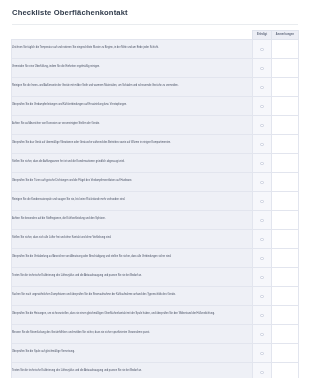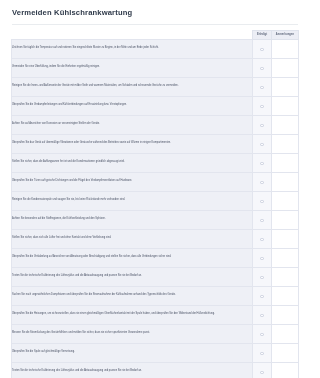--- a/index.html
+++ b/index.html
@@ -82,21 +82,21 @@
     background: #fdfdff;
     vertical-align: middle;
   }
 </style>
 </head>
 <body>
 
 <div class="page">
 
   <div class="title-wrap">
-    <div class="page-title">Vermeiden Kühlschrankwartung</div>
+    <div class="page-title">Checkliste Oberflächenkontakt</div>
     <div class="title-rule"></div>
   </div>
 
   <div class="table-wrap">
     <table class="checklist">
       <colgroup>
         <col class="c-task">
           <col class="c-done">
           <col class="c-note">
       </colgroup>

